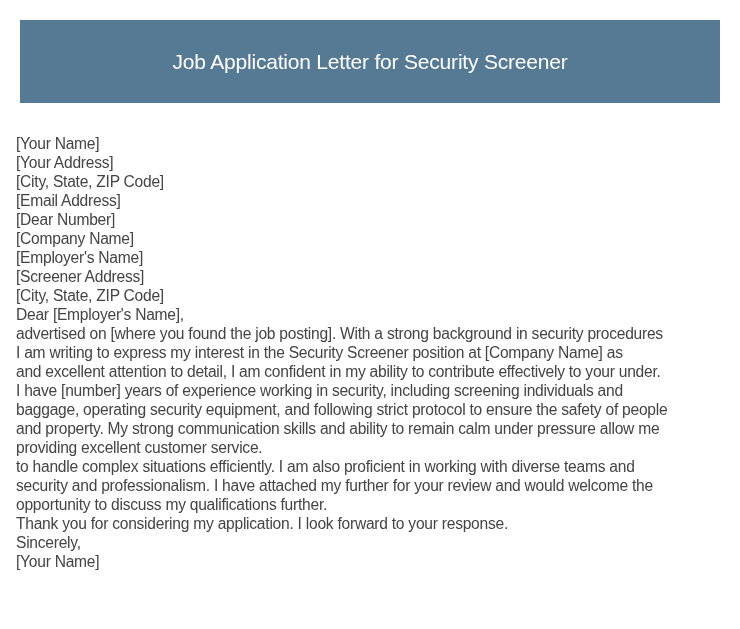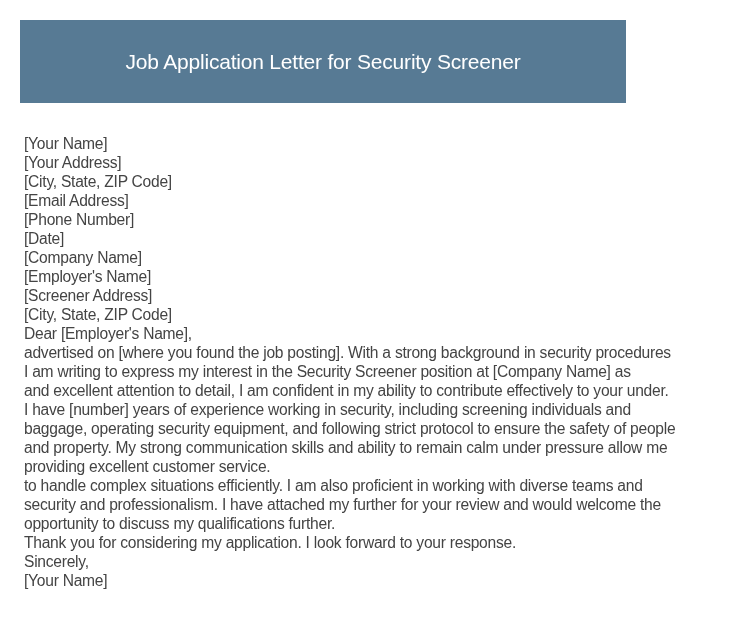--- a/index.html
+++ b/index.html
@@ -1,45 +1,44 @@
 <!DOCTYPE html>
 <html><head>
   <meta charset="utf-8">
   <style>
     html, body { margin: 0; padding: 0; background: #ffffff; }
     body { width: 740px; height: 629px; overflow: hidden; position: relative; font-family: "Liberation Sans", sans-serif; }
     .header {
-      position: absolute; left: 20px; top: 20px; width: 606px; height: 83px;
+      position: absolute; left: 20px; top: 20px; width: 700px; height: 83px;
       background: #577a94; display: flex; align-items: center; justify-content: center;
     }
     .header h1 {
       margin: 0; font-weight: normal; color: #ffffff; font-size: 21px;
       font-family: "Liberation Sans", sans-serif; letter-spacing: -0.2px;
     }
     .letter {
-      position: absolute; left: 24px; top: 134px; width: 710px;
+      position: absolute; left: 16px; top: 134px; width: 710px;
       color: #444444; font-size: 15.6px; line-height: 19px; letter-spacing: -0.25px;
     }
     .line { white-space: nowrap; display: block; height: 19px; }
   </style>
 </head>
 <body>
 
 <div class="header">
   <h1>Job Application Letter for Security Screener</h1>
 </div>
 
 <div class="letter">
   <div>
     <span class="line">[Your Name]</span>
     <span class="line">[Your Address]</span>
     <span class="line">[City, State, ZIP Code]</span>
     <span class="line">[Email Address]</span>
-    <span class="line">[Phone Number]</span>
-    <span class="line">[Date]</span>
+    <span class="line">[Dear Number]</span>
   </div>
   <div>
     <span class="line">[Company Name]</span>
     <span class="line">[Employer's Name]</span>
     <span class="line">[Screener Address]</span>
     <span class="line">[City, State, ZIP Code]</span>
   </div>
   <span class="line">Dear [Employer's Name],</span>
 
   <div>

